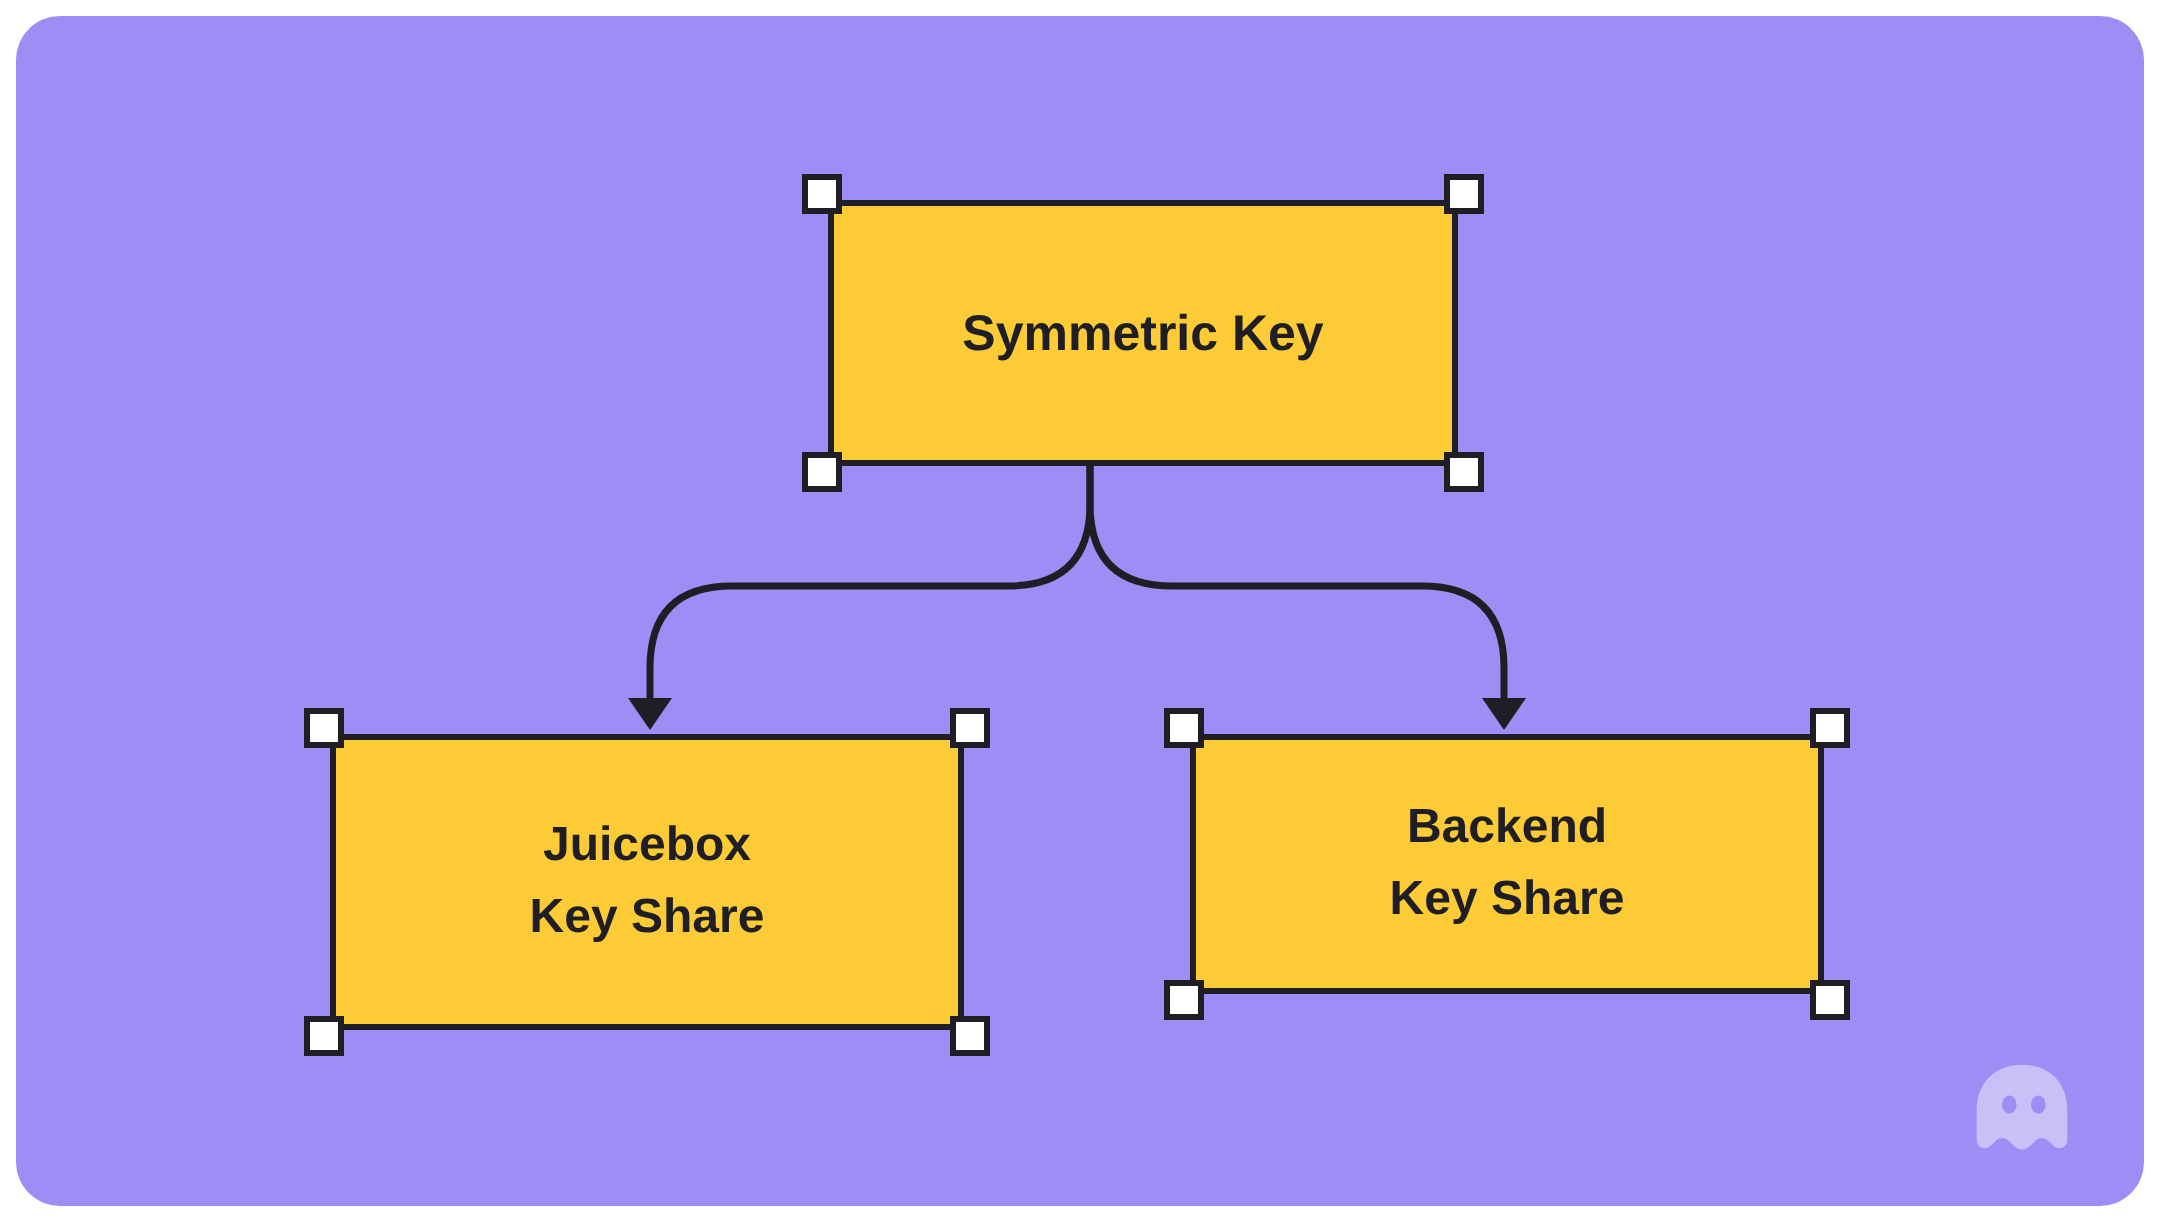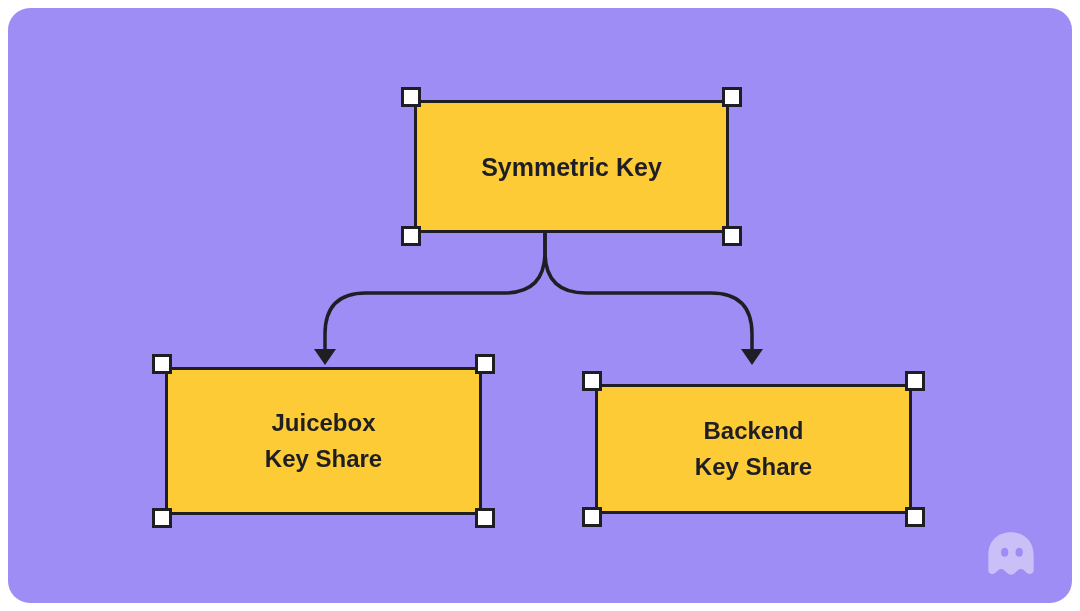--- a/index.html
+++ b/index.html
@@ -36,21 +36,21 @@
     flex-direction: column;
     align-items: center;
     justify-content: center;
     text-align: center;
     color: #1E1E24;
     font-weight: 700;
   }
 
   .node-root   { left: 382px; top:  92px; width: 315px; height: 133px; font-size: 25px; margin-left: 24px; }
   .node-left   { left: 157px; top: 359px; width: 317px; height: 148px; font-size: 24px; }
-  .node-right  { left: 587px; top: 376px; width: 317px; height: 130px; font-size: 24px; }
+  .node-right  { left: 587px; top: 359px; width: 317px; height: 130px; font-size: 24px; }
 
   .node .label-line { display: block; line-height: 36px; }
 
   .handle {
     position: absolute;
     width: 20px; height: 20px;
     background: #ffffff;
     border: 3px solid #1E1E24;
   }
   .handle.tl { left: -16px;  top: -16px; }

